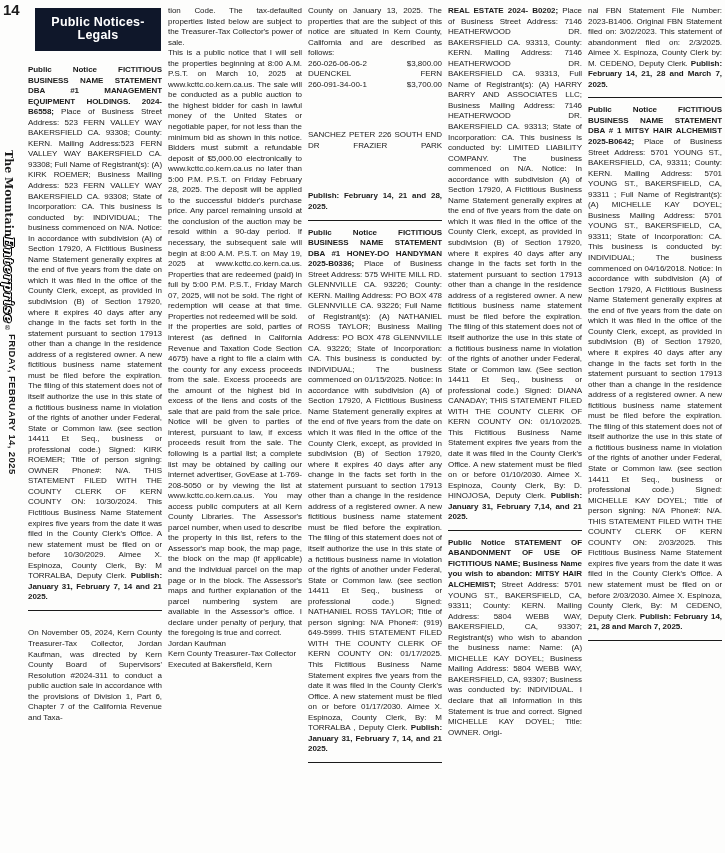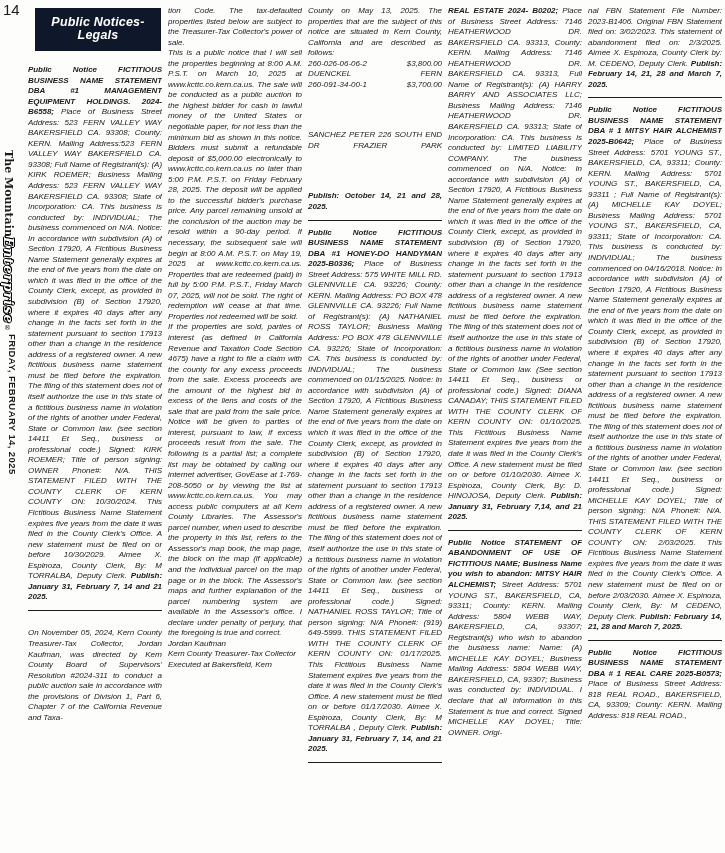--- a/index.html
+++ b/index.html
@@ -1,30 +1,30 @@
 <!DOCTYPE html>
 <html><head>
 <meta charset="utf-8">
 <style>
   html,body{margin:0;padding:0;background:#9a9a9a;}
   .page{position:relative;width:725px;height:853px;background:#fdfdfc;overflow:hidden;
         font-family:"Liberation Sans",sans-serif;font-size:8px;line-height:10.55px;
         color:#1b1b1b;letter-spacing:-0.05px;}
   .gutter{position:absolute;left:0;top:0;width:27px;height:100%;}
-  .page-num{font-weight:normal;font-size:15px;line-height:16px;padding:2px 0 0 3px;}
+  .page-num{font-weight:bold;font-size:15px;line-height:16px;padding:2px 0 0 3px;}
   .masthead{position:absolute;top:150px;left:2px;writing-mode:vertical-rl;white-space:nowrap;}
   .mh1{font-family:"DejaVu Serif",serif;font-weight:bold;font-size:11px;letter-spacing:0;}
   .mh2{font-family:"DejaVu Serif",serif;font-weight:bold;font-style:italic;font-size:13px;
        letter-spacing:1px;color:#fff;
        text-shadow:-1px 0 #000,1px 0 #000,0 -1px #000,0 1px #000,-1px -1px #000,1px 1px #000;}
   .mh-reg{font-size:7px;font-family:"DejaVu Sans",sans-serif;color:#1b1b1b;}
   .date-vert{position:absolute;top:334px;left:6px;writing-mode:vertical-rl;white-space:nowrap;
              font-weight:bold;font-size:9.5px;letter-spacing:0.4px;}
   .cols{position:absolute;left:28px;top:0;right:3px;bottom:0;display:flex;gap:6px;padding-top:6px;}
-  .col{flex:1 1 0;min-width:0;text-align:justify;overflow:hidden;font-style:italic;}
+  .col{flex:1 1 0;min-width:0;text-align:justify;overflow:hidden;}
   .sec-header{background:#0f172a;color:#fff;font-weight:bold;font-size:12.5px;line-height:13px;
               text-align:center;padding:8px 2px 9px;margin:2px 1px 14px 7px;letter-spacing:0.2px;}
   .bh{font-weight:bold;}
   .pre{white-space:pre-line;}
   .rule{border:0;border-top:1.3px solid #1b1b1b;margin:7px 0;}
   .listing-row{display:flex;justify-content:space-between;white-space:nowrap;}
   .spread{display:block;text-align:justify;text-align-last:justify;margin-top:40px;}
 </style>
 </head>
 <body>
@@ -50,43 +50,42 @@
     <div class="col">
       <div class="notice"><span class="pre">tion Code. The tax-defaulted properties listed below are subject to the Treasurer-Tax Collector's power of sale.
 This is a public notice that I will sell the properties beginning at 8:00 A.M. P.S.T. on March 10, 2025 at www.kcttc.co.kern.ca.us. The sale will be conducted as a public auction to the highest bidder for cash in lawful money of the United States or negotiable paper, for not less than the minimum bid as shown in this notice. Bidders must submit a refundable deposit of $5,000.00 electronically to www.kcttc.co.kern.ca.us no later than 5:00 P.M. P.S.T. on Friday February 28, 2025. The deposit will be applied to the successful bidder's purchase price. Any parcel remaining unsold at the conclusion of the auction may be resold within a 90-day period. If necessary, the subsequent sale will begin at 8:00 A.M. P.S.T. on May 19, 2025 at www.kcttc.co.kern.ca.us. Properties that are redeemed (paid) in full by 5:00 P.M. P.S.T., Friday March 07, 2025, will not be sold. The right of redemption will cease at that time. Properties not redeemed will be sold.
 If the properties are sold, parties of interest (as defined in California Revenue and Taxation Code Section 4675) have a right to file a claim with the county for any excess proceeds from the sale. Excess proceeds are the amount of the highest bid in excess of the liens and costs of the sale that are paid from the sale price. Notice will be given to parties of interest, pursuant to law, if excess proceeds result from the sale. The following is a partial list; a complete list may be obtained by calling our internet advertiser, GovEase at 1-769-208-5050 or by viewing the list at www.kcttc.co.kern.ca.us. You may access public computers at all Kern County Libraries. The Assessor's parcel number, when used to describe the property in this list, refers to the Assessor's map book, the map page, the block on the map (if applicable) and the individual parcel on the map page or in the block. The Assessor's maps and further explanation of the parcel numbering system are available in the Assessor's office. I declare under penalty of perjury, that the foregoing is true and correct.
 Jordan Kaufman
 Kern County Treasurer-Tax Collector
 Executed at Bakersfield, Kern</span></div>
     </div>
 
     <div class="col">
-      <div class="notice"><span>County on May 13, 2025. The properties that are the subject of this notice are situated in Kern County, California and are described as follows:</span><div class="listing-row">
+      <div class="notice"><span>County on January 13, 2025. The properties that are the subject of this notice are situated in Kern County, California and are described as follows:</span><div class="listing-row">
             <span>260-026-06-06-2</span>
             <span>$3,800.00</span>
           </div><div class="listing-row">
             <span>DUENCKEL</span>
             <span>FERN</span>
           </div><div class="listing-row">
             <span>260-091-34-00-1</span>
             <span>$3,700.00</span>
-          </div><div class="spread">SANCHEZ PETER 226 SOUTH END DR FRAZIER PARK</div><b class="bh spread">Publish: October 14, 21 and 28, 2025.</b></div>
+          </div><div class="spread">SANCHEZ PETER 226 SOUTH END DR FRAZIER PARK</div><b class="bh spread">Publish: February 14, 21 and 28, 2025.</b></div>
       <hr class="rule">
       <div class="notice"><b class="bh">Public Notice FICTITIOUS BUSINESS NAME STATEMENT DBA #1 HONEY-DO HANDYMAN 2025-B0336;</b><span> Place of Business Street Address: 575 WHITE MILL RD. GLENNVILLE CA. 93226; County: KERN. Mailing Address: PO BOX 478 GLENNVILLE CA. 93226; Full Name of Registrant(s): (A) NATHANIEL ROSS TAYLOR; Business Mailing Address: PO BOX 478 GLENNVILLE CA. 93226; State of Incorporation: CA. This business is conducted by: INDIVIDUAL; The business commenced on 01/15/2025. Notice: In accordance with subdivision (A) of Section 17920, A Fictitious Business Name Statement generally expires at the end of five years from the date on which it was filed in the office of the County Clerk, except, as provided in subdivision (B) of Section 17920, where it expires 40 days after any change in the facts set forth in the statement pursuant to section 17913 other than a change in the residence address of a registered owner. A new fictitious business name statement must be filed before the expiration. The filing of this statement does not of itself authorize the use in this state of a fictitious business name in violation of the rights of another under Federal, State or Common law. (see section 14411 Et Seq., business or professional code.) Signed: NATHANIEL ROSS TAYLOR; Title of person signing: N/A Phone#: (919) 649-5999. THIS STATEMENT FILED WITH THE COUNTY CLERK OF KERN COUNTY ON: 01/17/2025. This Fictitious Business Name Statement expires five years from the date it was filed in the County Clerk's Office. A new statement must be filed on or before 01/17/2030. Aimee X. Espinoza, County Clerk, By: M TORRALBA , Deputy Clerk. </span><b class="bh">Publish: January 31, February 7, 14, and 21 2025.</b></div>
       <hr class="rule">
     </div>
 
     <div class="col">
       <div class="notice"><b class="bh">REAL ESTATE 2024- B0202;</b><span> Place of Business Street Address: 7146 HEATHERWOOD DR. BAKERSFIELD CA. 93313, County: KERN. Mailing Address: 7146 HEATHERWOOD DR. BAKERSFIELD CA. 93313, Full Name of Registrant(s): (A) HARRY BARRY AND ASSOCIATES LLC; Business Mailing Address: 7146 HEATHERWOOD DR. BAKERSFIELD CA. 93313; State of Incorporation: CA. This business is conducted by: LIMITED LIABILITY COMPANY. The business commenced on N/A. Notice: In accordance with subdivision (A) of Section 17920, A Fictitious Business Name Statement generally expires at the end of five years from the date on which it was filed in the office of the County Clerk, except, as provided in subdivision (B) of Section 17920, where it expires 40 days after any change in the facts set forth in the statement pursuant to section 17913 other than a change in the residence address of a registered owner. A new fictitious business name statement must be filed before the expiration. The filing of this statement does not of itself authorize the use in this state of a fictitious business name in violation of the rights of another under Federal, State or Common law. (See section 14411 Et Seq., business or professional code.) Signed: DIANA CANADAY; THIS STATEMENT FILED WITH THE COUNTY CLERK OF KERN COUNTY ON: 01/10/2025. This Fictitious Business Name Statement expires five years from the date it was filed in the County Clerk's Office. A new statement must be filed on or before 01/10/2030. Aimee X. Espinoza, County Clerk, By: D. HINOJOSA, Deputy Clerk. </span><b class="bh">Publish: January 31, February 7,14, and 21 2025.</b></div>
       <hr class="rule">
       <div class="notice"><b class="bh">Public Notice STATEMENT OF ABANDONMENT OF USE OF FICTITIOUS NAME; Business Name you wish to abandon: MITSY HAIR ALCHEMIST;</b><span> Street Address: 5701 YOUNG ST., BAKERSFIELD, CA, 93311; County: KERN. Mailing Address: 5804 WEBB WAY, BAKERSFIELD, CA, 93307; Registrant(s) who wish to abandon the business name: Name: (A) MICHELLE KAY DOYEL; Business Mailing Address: 5804 WEBB WAY, BAKERSFIELD, CA, 93307; Business was conducted by: INDIVIDUAL. I declare that all information in this Statement is true and correct. Signed MICHELLE KAY DOYEL; Title: OWNER. Origi-</span></div>
     </div>
 
     <div class="col">
       <div class="notice"><span>nal FBN Statement File Number: 2023-B1406. Original FBN Statement filed on: 3/02/2023. This statement of abandonment filed on: 2/3/2025. Aimee X. Espinoza, County Clerk by: M. CEDENO, Deputy Clerk. </span><b class="bh">Publish: February 14, 21, 28 and March 7, 2025.</b></div>
       <hr class="rule">
       <div class="notice"><b class="bh">Public Notice FICTITIOUS BUSINESS NAME STATEMENT DBA # 1 MITSY HAIR ALCHEMIST 2025-B0642;</b><span> Place of Business Street Address: 5701 YOUNG ST., BAKERSFIELD, CA, 93311; County: KERN. Mailing Address: 5701 YOUNG ST., BAKERSFIELD, CA, 93311 ; Full Name of Registrant(s): (A) MICHELLE KAY DOYEL; Business Mailing Address: 5701 YOUNG ST., BAKERSFIELD, CA, 93311; State of Incorporation: CA. This business is conducted by: INDIVIDUAL; The business commenced on 04/16/2018. Notice: In accordance with subdivision (A) of Section 17920, A Fictitious Business Name Statement generally expires at the end of five years from the date on which it was filed in the office of the County Clerk, except, as provided in subdivision (B) of Section 17920, where it expires 40 days after any change in the facts set forth in the statement pursuant to section 17913 other than a change in the residence address of a registered owner. A new fictitious business name statement must be filed before the expiration. The filing of this statement does not of itself authorize the use in this state of a fictitious business name in violation of the rights of another under Federal, State or Common law. (see section 14411 Et Seq., business or professional code.) Signed: MICHELLE KAY DOYEL; Title of person signing: N/A Phone#: N/A. THIS STATEMENT FILED WITH THE COUNTY CLERK OF KERN COUNTY ON: 2/03/2025. This Fictitious Business Name Statement expires five years from the date it was filed in the County Clerk's Office. A new statement must be filed on or before 2/03/2030. Aimee X. Espinoza, County Clerk, By: M CEDENO, Deputy Clerk. </span><b class="bh">Publish: February 14, 21, 28 and March 7, 2025.</b></div>
       <hr class="rule">
-      <div class="notice"><b class="bh">Public Notice FICTITIOUS BUSINESS NAME STATEMENT DBA # 1 REAL CARE 2025-B0573;</b><span> Place of Business Street Address: 818 REAL ROAD., BAKERSFIELD, CA, 93309; County: KERN. Mailing Address: 818 REAL ROAD.,</span></div>
     </div>
 
   </div>
 </div>
 
 </body></html>

